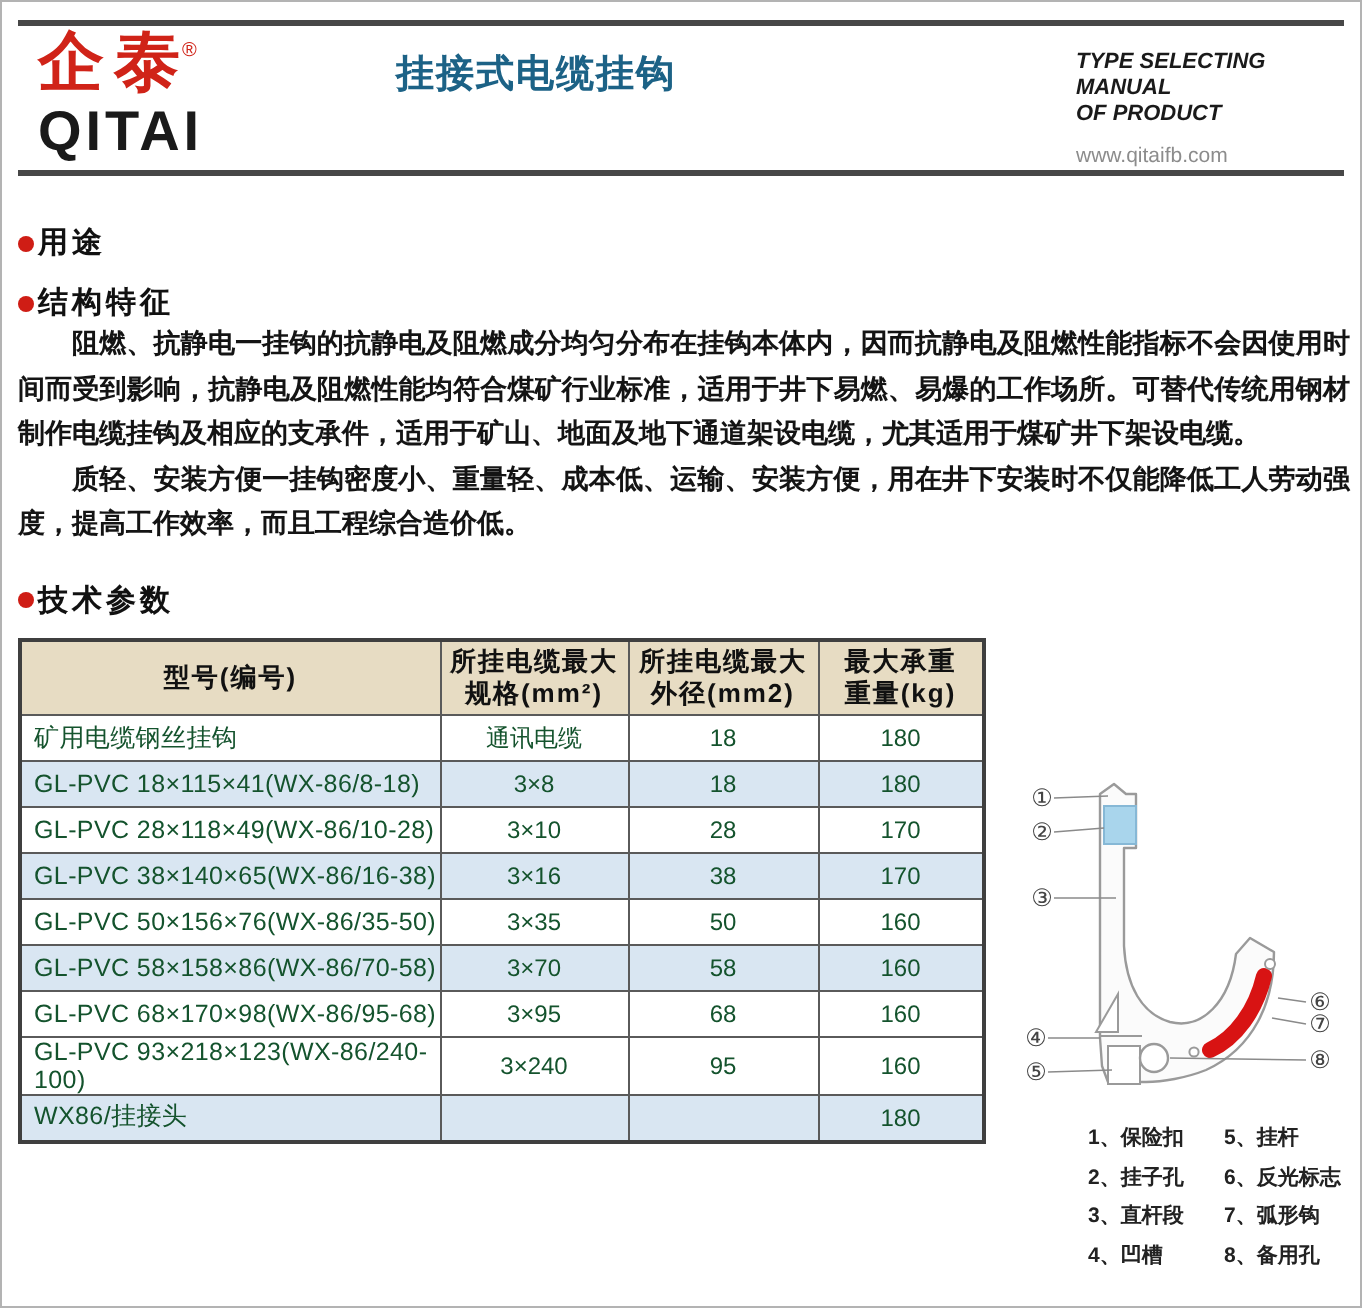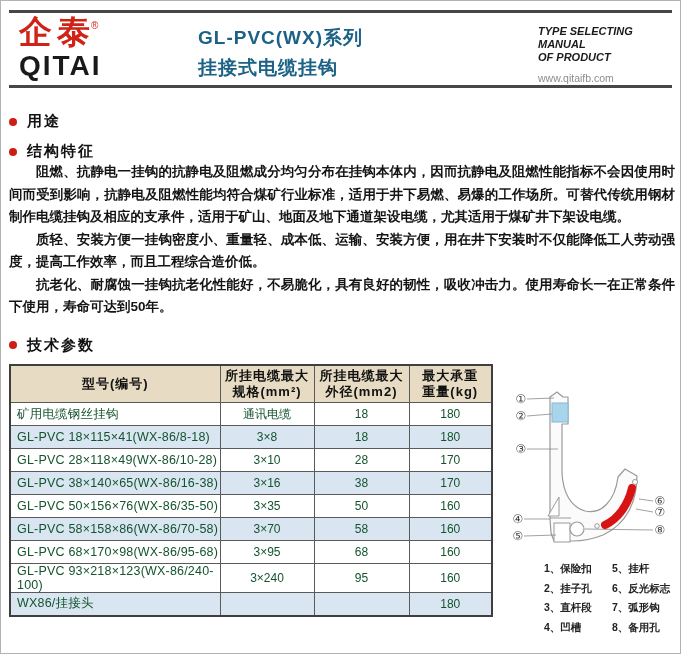--- a/index.html
+++ b/index.html
@@ -16,21 +16,21 @@
   .logo-cn { font-size:33px; font-weight:bold; color:#d02318; letter-spacing:5px; font-family:"Liberation Serif", serif; }
   .logo-reg{ font-size:10px; color:#d02318; vertical-align:14px; margin-left:-4px; }
   .logo-en { font-size:28px; font-weight:bold; color:#1a1a1a; letter-spacing:2px; margin-top:3px; }
   .prod-title { position:absolute; left:197px; top:22px; font-size:19px; font-weight:bold;
                 color:#1c6286; line-height:30px; letter-spacing:1px; }
   .manual { position:absolute; left:537px; top:24px; }
   .manual-en { font-style:italic; font-weight:bold; font-size:11px; line-height:13px; color:#1a1a1a; letter-spacing:0; }
   .site { margin-top:8px; font-size:10.5px; color:#8c8c8c; }
   
   .content { position:absolute; left:8px; top:100px; width:666px; }
-  .sec-head { display:flex; align-items:center; gap:10px; font-size:15px; font-weight:bold;
+  .sec-head { display:flex; align-items:center; gap:2px; font-size:15px; font-weight:bold;
               color:#111; font-family:"Liberation Serif", serif; letter-spacing:2px; }
   .bullet { width:8px; height:8px; border-radius:50%; background:#cf1d15; flex:0 0 auto; }
   .para { font-size:13.5px; font-weight:bold; line-height:22.5px; text-indent:2em;
           text-align:justify; color:#141414; }
   .gap-s { margin-top:7px; }
   .gap-m { margin-top:11px; }
   .gap-l { margin-top:17px; }
   
   .spec-table { border-collapse:collapse; width:484px; margin-top:9px; table-layout:fixed;
                 border:2px solid #3f3f3f; }
@@ -58,21 +58,20 @@
   <div class="rule-mid"></div>
 
   <div class="logo">
     <div>
       <span class="logo-cn">企泰</span><span class="logo-reg">®</span>
     </div>
     <div class="logo-en">QITAI</div>
   </div>
 
   <div class="prod-title">
-    <div>GL-PVC(WX)系列</div>
     <div>挂接式电缆挂钩</div>
   </div>
 
   <div class="manual">
     <div class="manual-en">TYPE SELECTING MANUAL</div>
     <div class="manual-en">OF PRODUCT</div>
     <div class="site">www.qitaifb.com</div>
   </div>
 
   <div class="content">
@@ -81,21 +80,20 @@
       <span class="bullet"></span>
       <span>用途</span>
     </div>
 
     <div class="sec-head gap-m">
       <span class="bullet"></span>
       <span>结构特征</span>
     </div>
     <p class="para">阻燃、抗静电一挂钩的抗静电及阻燃成分均匀分布在挂钩本体内，因而抗静电及阻燃性能指标不会因使用时间而受到影响，抗静电及阻燃性能均符合煤矿行业标准，适用于井下易燃、易爆的工作场所。可替代传统用钢材制作电缆挂钩及相应的支承件，适用于矿山、地面及地下通道架设电缆，尤其适用于煤矿井下架设电缆。</p>
     <p class="para">质轻、安装方便一挂钩密度小、重量轻、成本低、运输、安装方便，用在井下安装时不仅能降低工人劳动强度，提高工作效率，而且工程综合造价低。</p>
-    <p class="para">抗老化、耐腐蚀一挂钩抗老化性能好，不易脆化，具有良好的韧性，吸收冲击力。使用寿命长一在正常条件下使用，寿命可达到50年。</p>
 
     <div class="sec-head gap-l">
       <span class="bullet"></span>
       <span>技术参数</span>
     </div>
 
     <table class="spec-table">
       <colgroup>
           <col class="w0">
           <col class="w1">

